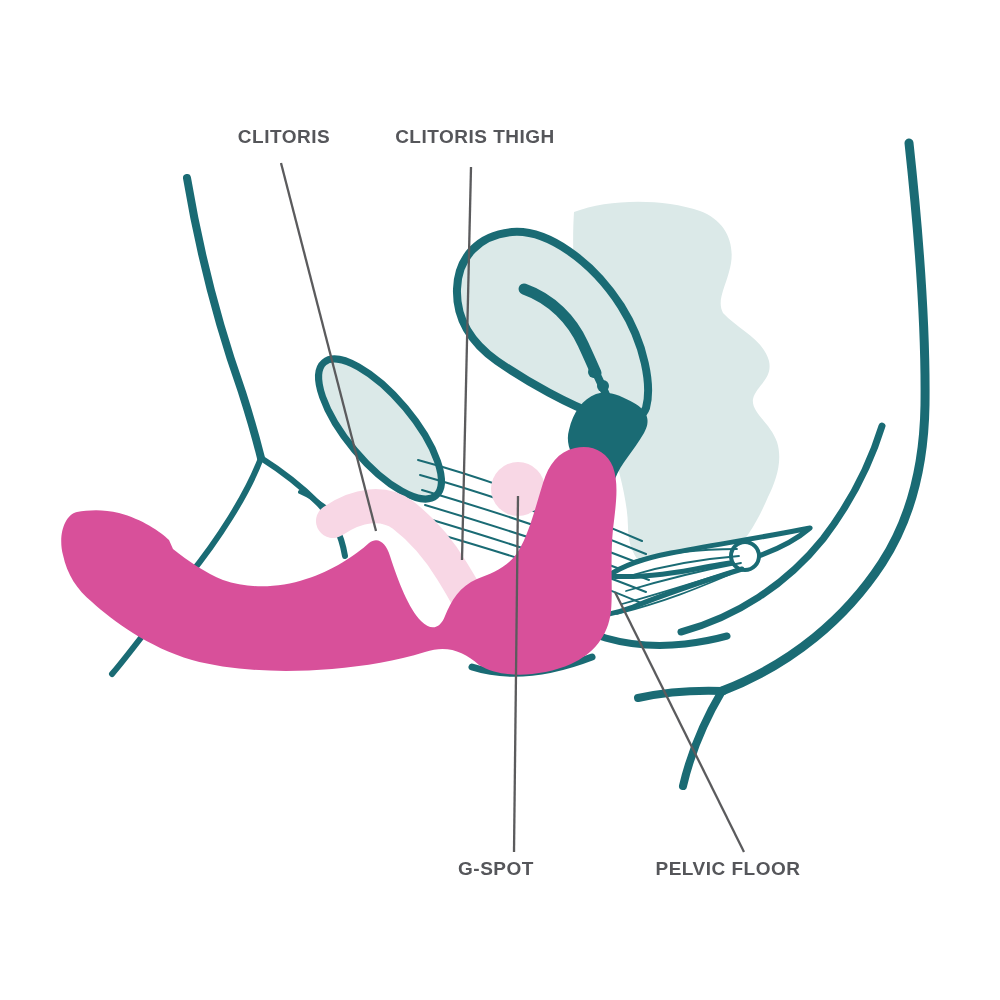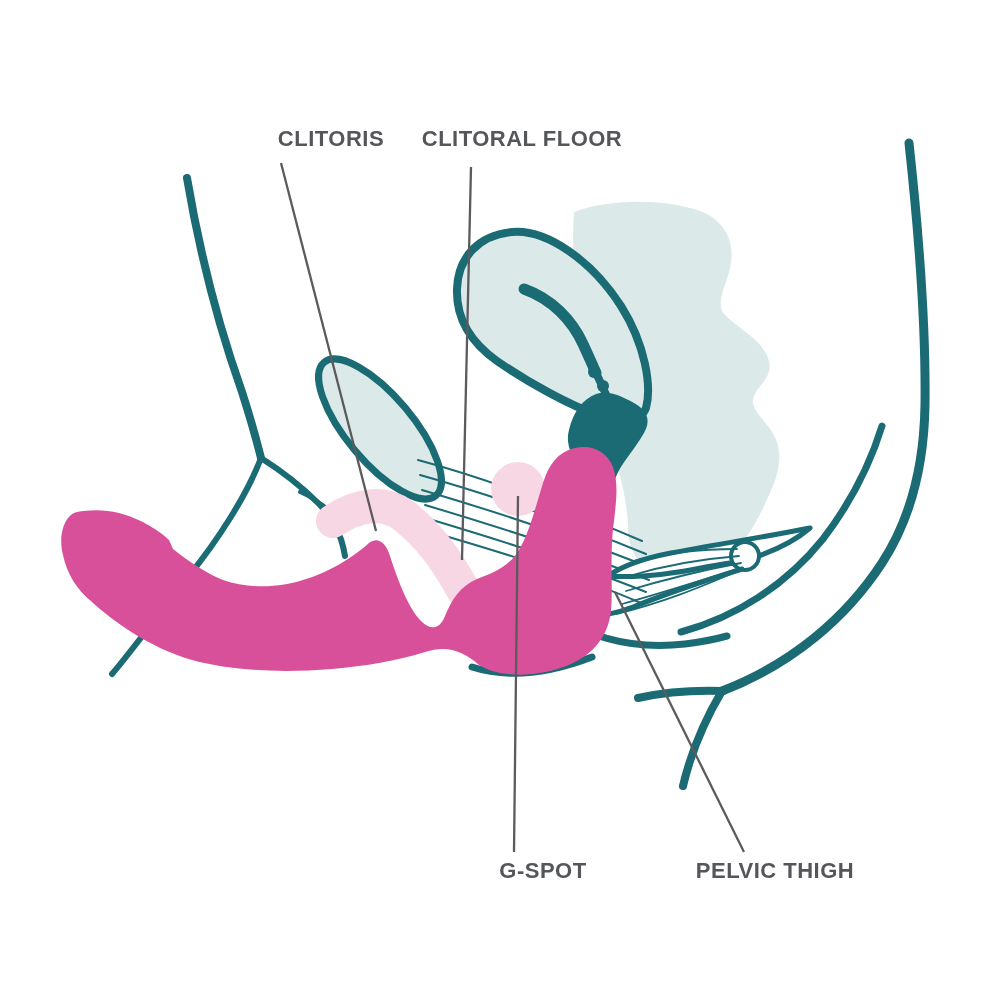--- a/index.html
+++ b/index.html
@@ -3,22 +3,22 @@
 <meta charset="utf-8">
 <style>
   html,body{margin:0;padding:0;background:#fff;}
   #stage{
     position:relative;width:1000px;height:1000px;background:var(--background,#fff);
     font-family:"Liberation Sans",sans-serif;overflow:hidden;
   }
   #art{position:absolute;left:0;top:0;}
   .diagram-label{
     position:absolute;transform:translateX(-50%);
-    font-weight:bold;font-size:22px;letter-spacing:.5px;
-    color:var(--label-text,#55565a);white-space:nowrap;margin-left:47px;
+    font-weight:bold;font-size:19px;letter-spacing:.5px;
+    color:var(--label-text,#55565a);white-space:nowrap;
   }
   .teal-stroke{stroke:var(--outline-teal,#1a6b74);fill:none;stroke-linecap:round;stroke-linejoin:round;}
   .teal-fill{fill:var(--outline-teal,#1a6b74);}
   .anatomy-fill{fill:var(--anatomy-fill,#dbe9e8);}
   .white-fill{fill:#ffffff;}
   .soft-pink{fill:var(--soft-pink,#f8d7e5);}
   .soft-pink-stroke{stroke:var(--soft-pink,#f8d7e5);fill:none;stroke-linecap:round;}
   .device-pink{fill:var(--device-pink,#d8509a);}
   .pointer{stroke:var(--pointer-line,#5b5b5d);stroke-width:2.3;fill:none;}
 </style>
@@ -159,18 +159,18 @@
     <g>
       <path class="pointer" d="M 281 163 L 376 531"></path>
       <path class="pointer" d="M 471 167 L 462 560"></path>
       <path class="pointer" d="M 518 496 L 514 852"></path>
       <path class="pointer" d="M 615 592 L 744 852"></path>
     </g>
   </svg>
 
   <div class="diagram-label" style="left:284px;top:126px;">CLITORIS</div>
 
-  <div class="diagram-label" style="left:475px;top:126px;">CLITORAL FLOOR</div>
+  <div class="diagram-label" style="left:475px;top:126px;">CLITORIS THIGH</div>
 
   <div class="diagram-label" style="left:496px;top:858px;">G-SPOT</div>
 
-  <div class="diagram-label" style="left:728px;top:858px;">PELVIC THIGH</div>
+  <div class="diagram-label" style="left:728px;top:858px;">PELVIC FLOOR</div>
 </div>
 
 </body></html>

